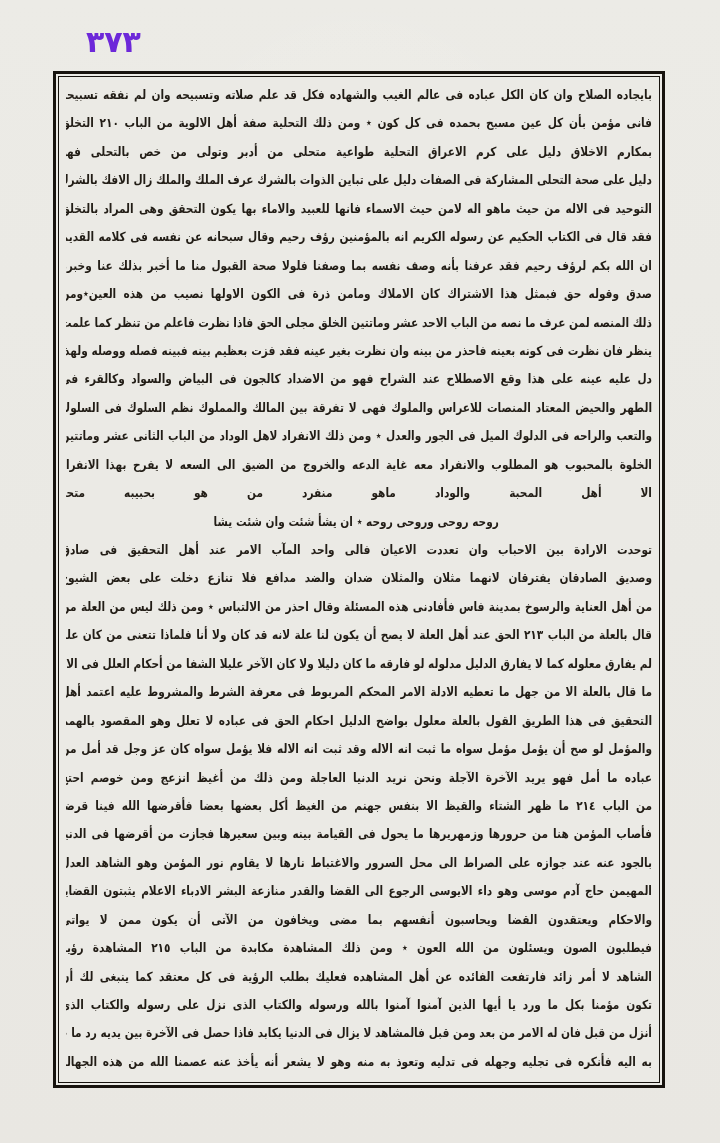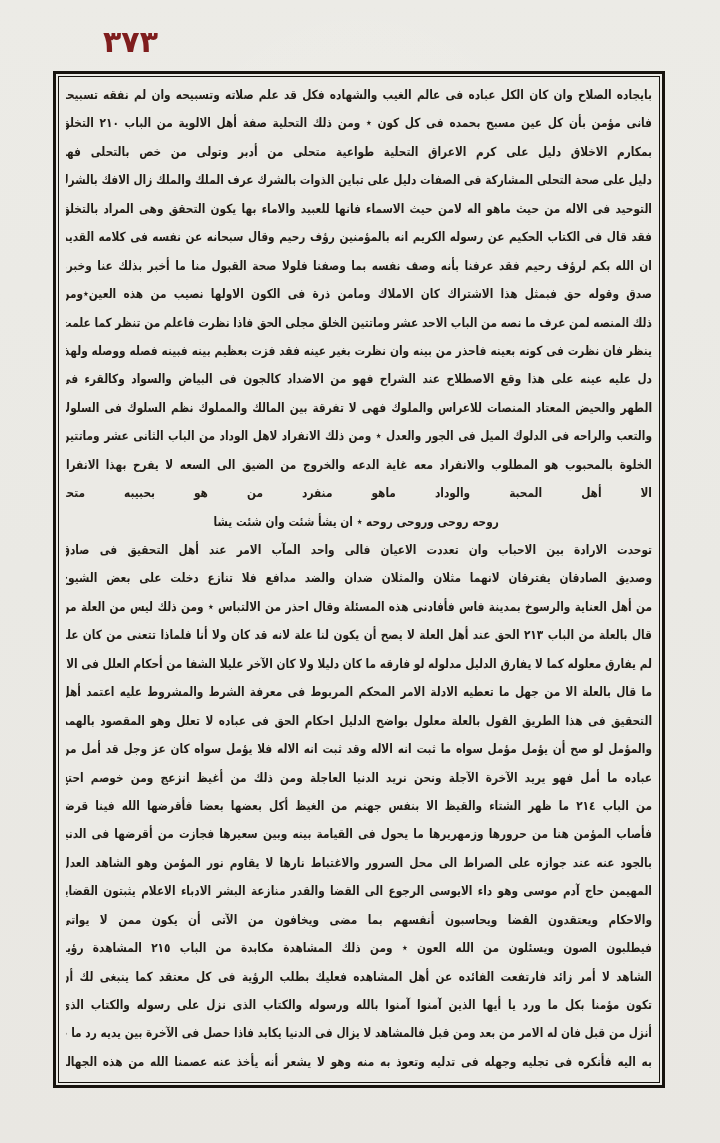--- a/index.html
+++ b/index.html
@@ -13,23 +13,23 @@
   
   .paper{
     position:absolute;inset:0;
     background:
       radial-gradient(ellipse at 50% 45%, rgba(255,255,255,0.35) 0%, rgba(0,0,0,0) 60%),
       linear-gradient(180deg, #ecebe6 0%, #eae9e4 50%, #e9e7e2 100%);
   }
   .page-number{
     position:absolute;
     top:24px;left:86px;width:72px;
-    text-align:right;
+    text-align:left;
     font-size:30px;font-weight:bold;
-    color:#7f1d1d;
+    color:#6d28d9;
     letter-spacing:2px;
   }
   .frame-outer{
     position:absolute;
     left:53px;top:71px;width:612px;height:1017px;
     border:3px solid #17130e;
     box-sizing:border-box;
     background:#ebeae5;
   }
   .frame-inner{

